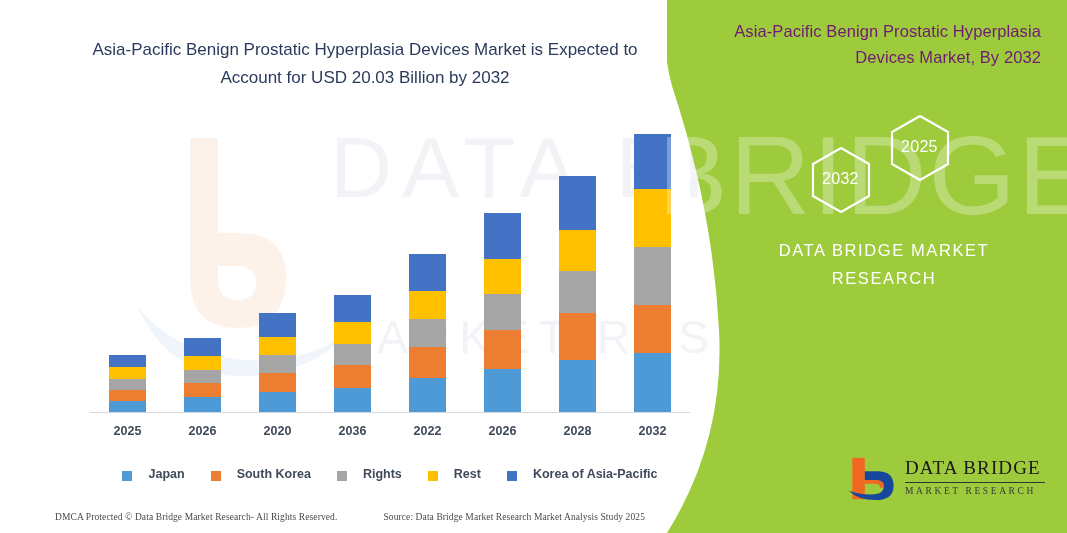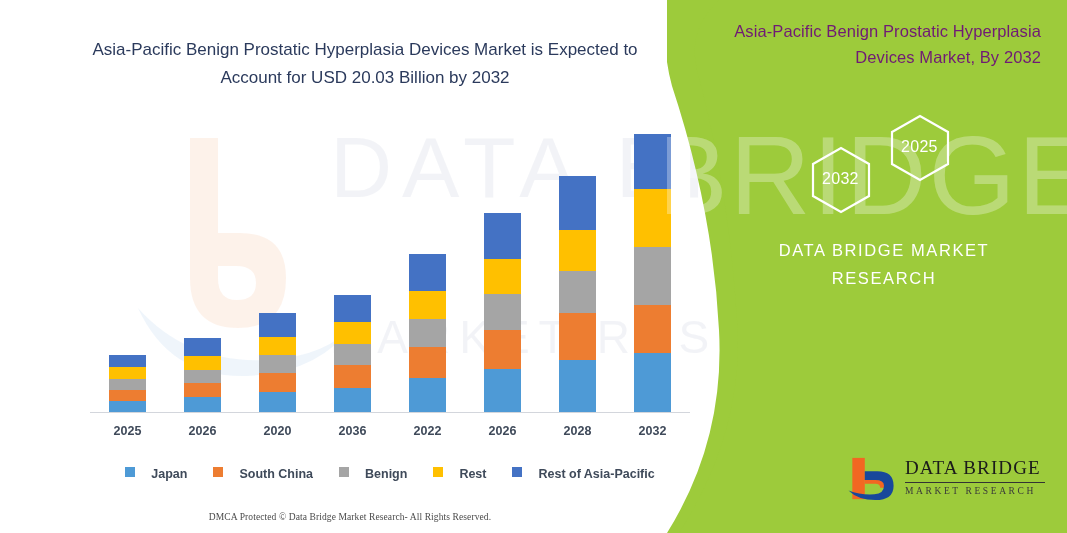--- a/index.html
+++ b/index.html
@@ -97,21 +97,21 @@
   }
   .xlabel{
     width:70px; text-align:center; color:#3f4a5a; font-size:12.5px;
     font-weight:bold;
   }
 
   .legend{
     position:absolute; left:90px; top:463px; width:600px; height:22px;
     display:flex; align-items:center; justify-content:center; gap:26px;
   }
-  .leg-item{ display:flex; align-items:flex-start; gap:16px; }
+  .leg-item{ display:flex; align-items:flex-end; gap:16px; }
   .leg-swatch{ width:10px; height:10px; }
   .leg-label{ color:#3f4a5a; font-size:12.5px; font-weight:bold; }
 
   .footer{
     position:absolute; left:0; top:506px; width:700px; height:22px;
     display:flex; align-items:center; justify-content:center; gap:46px;
     font-family:"Liberation Serif", serif;
   }
   .footer span{ color:#4a4a4a; font-size:9.5px; letter-spacing:.1px; }
 </style>
@@ -215,38 +215,39 @@
       <div class="xlabel">2028</div>
       <div class="xlabel">2032</div>
     </div>
   <div class="legend" id="legend">
       <div class="leg-item">
         <span class="leg-swatch" style="background: rgb(78, 154, 214);"></span>
         <span class="leg-label">Japan</span>
       </div>
       <div class="leg-item">
         <span class="leg-swatch" style="background: rgb(237, 125, 49);"></span>
-        <span class="leg-label">South China</span>
+        <span class="leg-label">South Korea</span>
       </div>
       <div class="leg-item">
         <span class="leg-swatch" style="background: rgb(165, 165, 165);"></span>
-        <span class="leg-label">Benign</span>
+        <span class="leg-label">Rights</span>
       </div>
       <div class="leg-item">
         <span class="leg-swatch" style="background: rgb(255, 192, 0);"></span>
         <span class="leg-label">Rest</span>
       </div>
       <div class="leg-item">
         <span class="leg-swatch" style="background: rgb(68, 114, 196);"></span>
-        <span class="leg-label">Rest of Asia-Pacific</span>
+        <span class="leg-label">Korea of Asia-Pacific</span>
       </div>
     </div>
 
   <div class="footer">
     <span>DMCA Protected © Data Bridge Market Research-  All Rights Reserved.</span>
+    <span>Source: Data Bridge Market Research  Market Analysis Study 2025</span>
   </div>
 
   <div class="green-panel">
     <svg viewBox="0 0 400 533" preserveAspectRatio="none">
       <path d="M400 0 L400 533 L0 533 L0 533 Q58 440 52 330 Q46 210 5 86 Q-6 46 0 0 Z" fill="#9DCB3B"></path>
       <path d="M52 0 L400 0 L400 533 L12 533 Q78 430 70 320 Q62 190 30 70 Q20 30 52 0 Z" fill="#9DCB3B"></path>
     </svg>
 
     <div class="panel-ghost">BRIDGE</div>
 

